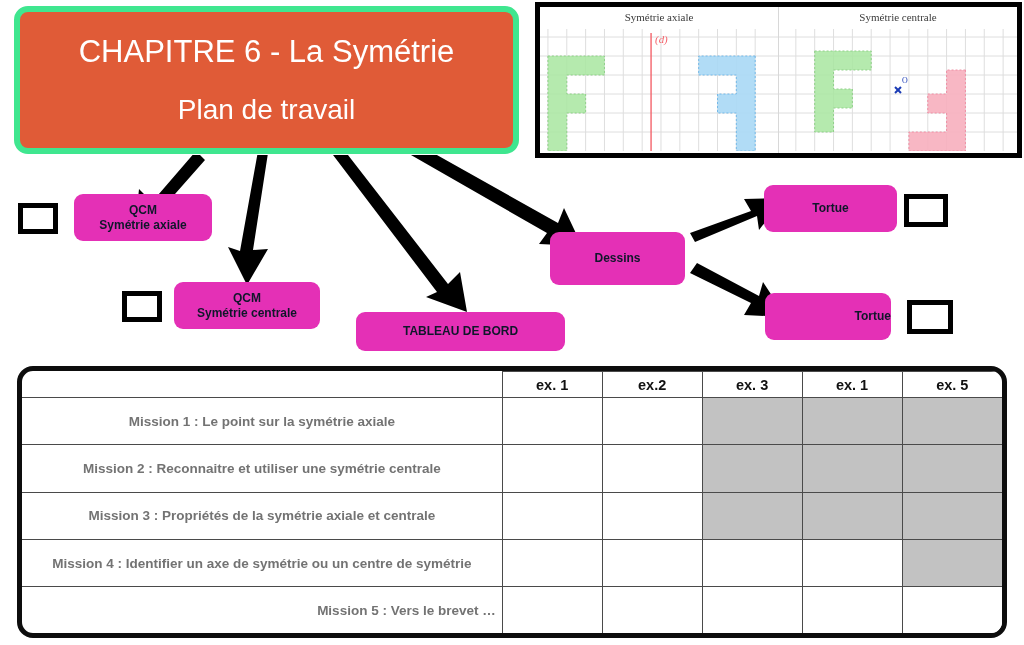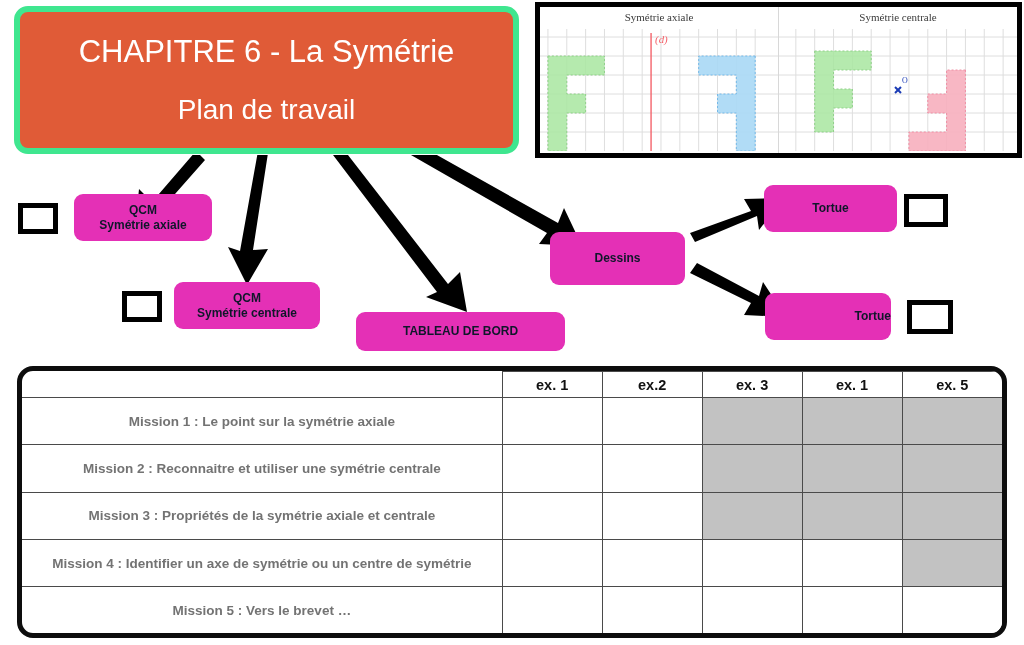--- a/index.html
+++ b/index.html
@@ -159,21 +159,21 @@
   table.mission-table td.mission-label {
     font-size: 13.5px;
     font-weight: bold;
     color: #737373;
     text-align: center;
     padding: 4px 6px;
     border-left: none;
   }
   table.mission-table td.cell { background: #ffffff; }
   table.mission-table td.cell.grey { background: #C2C2C2; }
-  table.mission-table tr.last-row td { border-bottom: none; }
+  table.mission-table tr.last-row td { border-bottom: none; text-align: right; }
   table.mission-table td.last-col, table.mission-table th.last-col { border-right: none; }
 </style>
 </head>
 <body>
 
 <div id="title-card">
   <div class="line1">CHAPITRE 6 - La Symétrie</div>
   <div class="line2">Plan de travail</div>
 </div>
 

